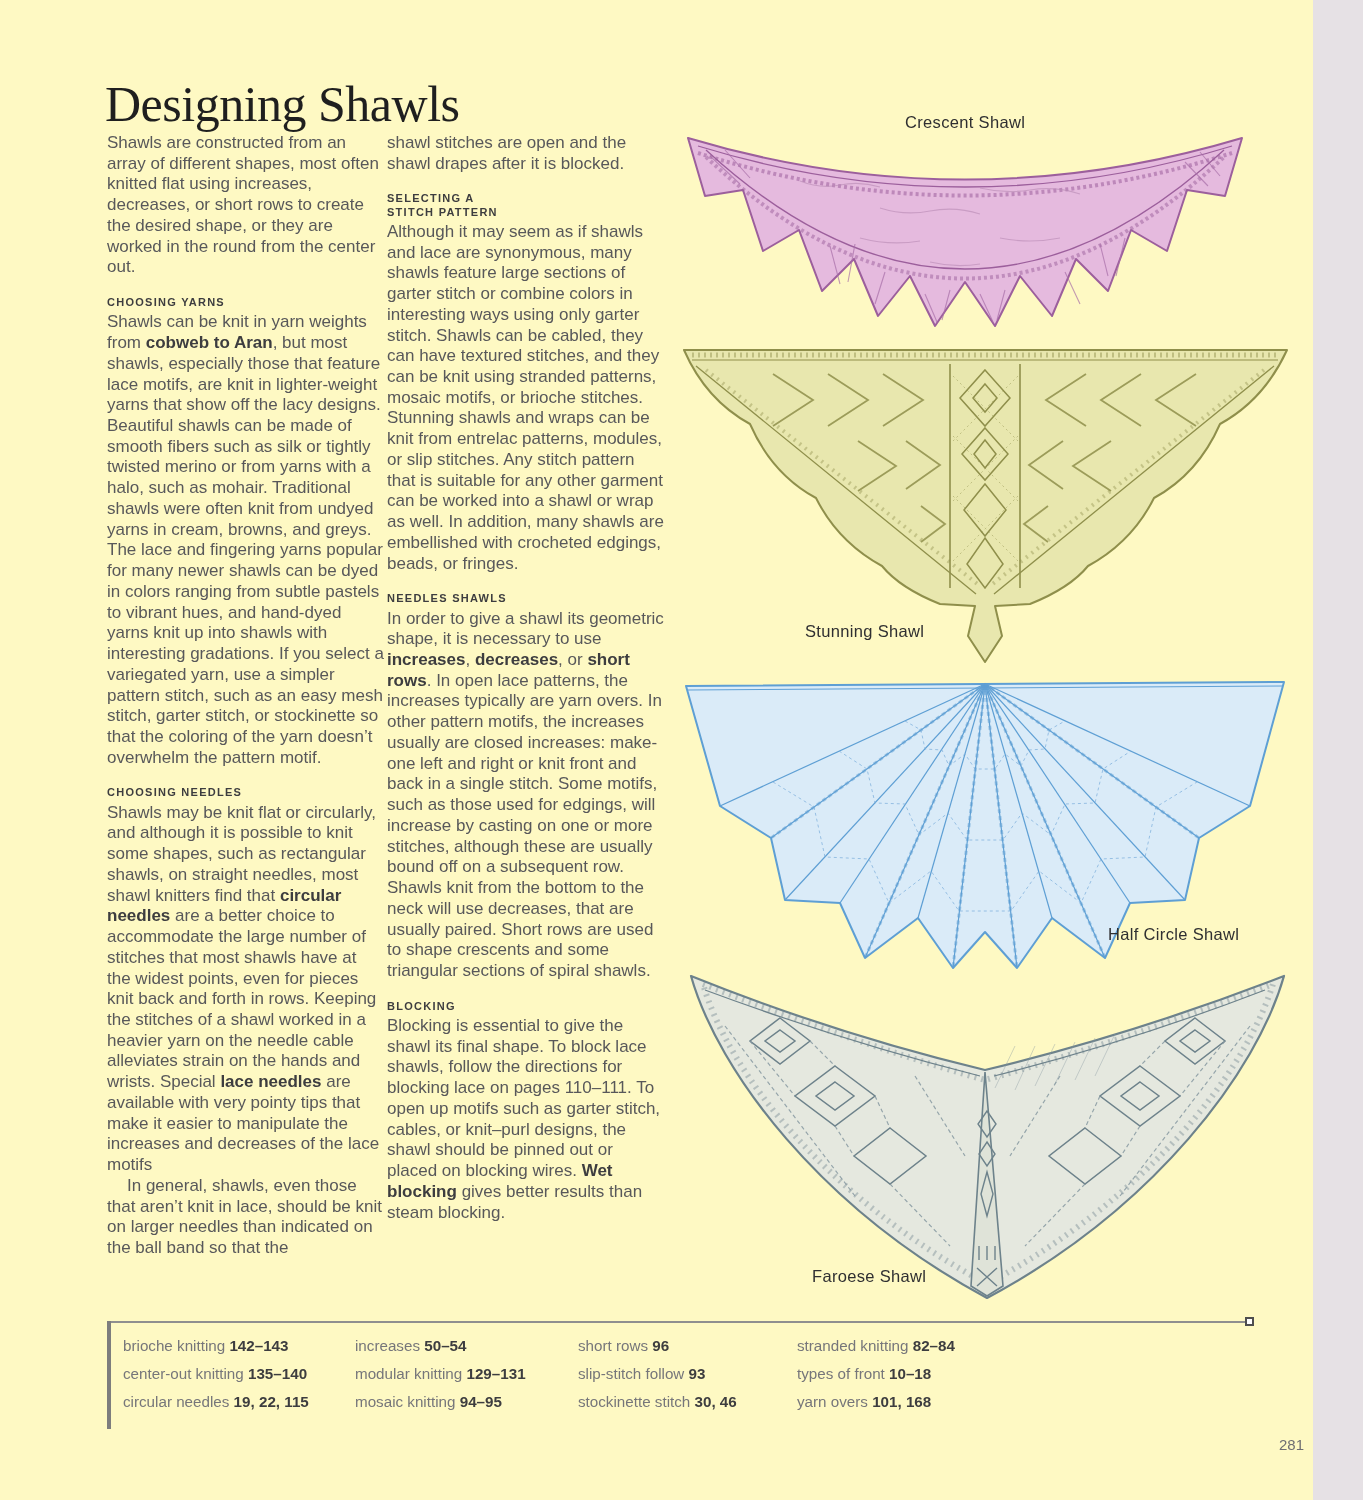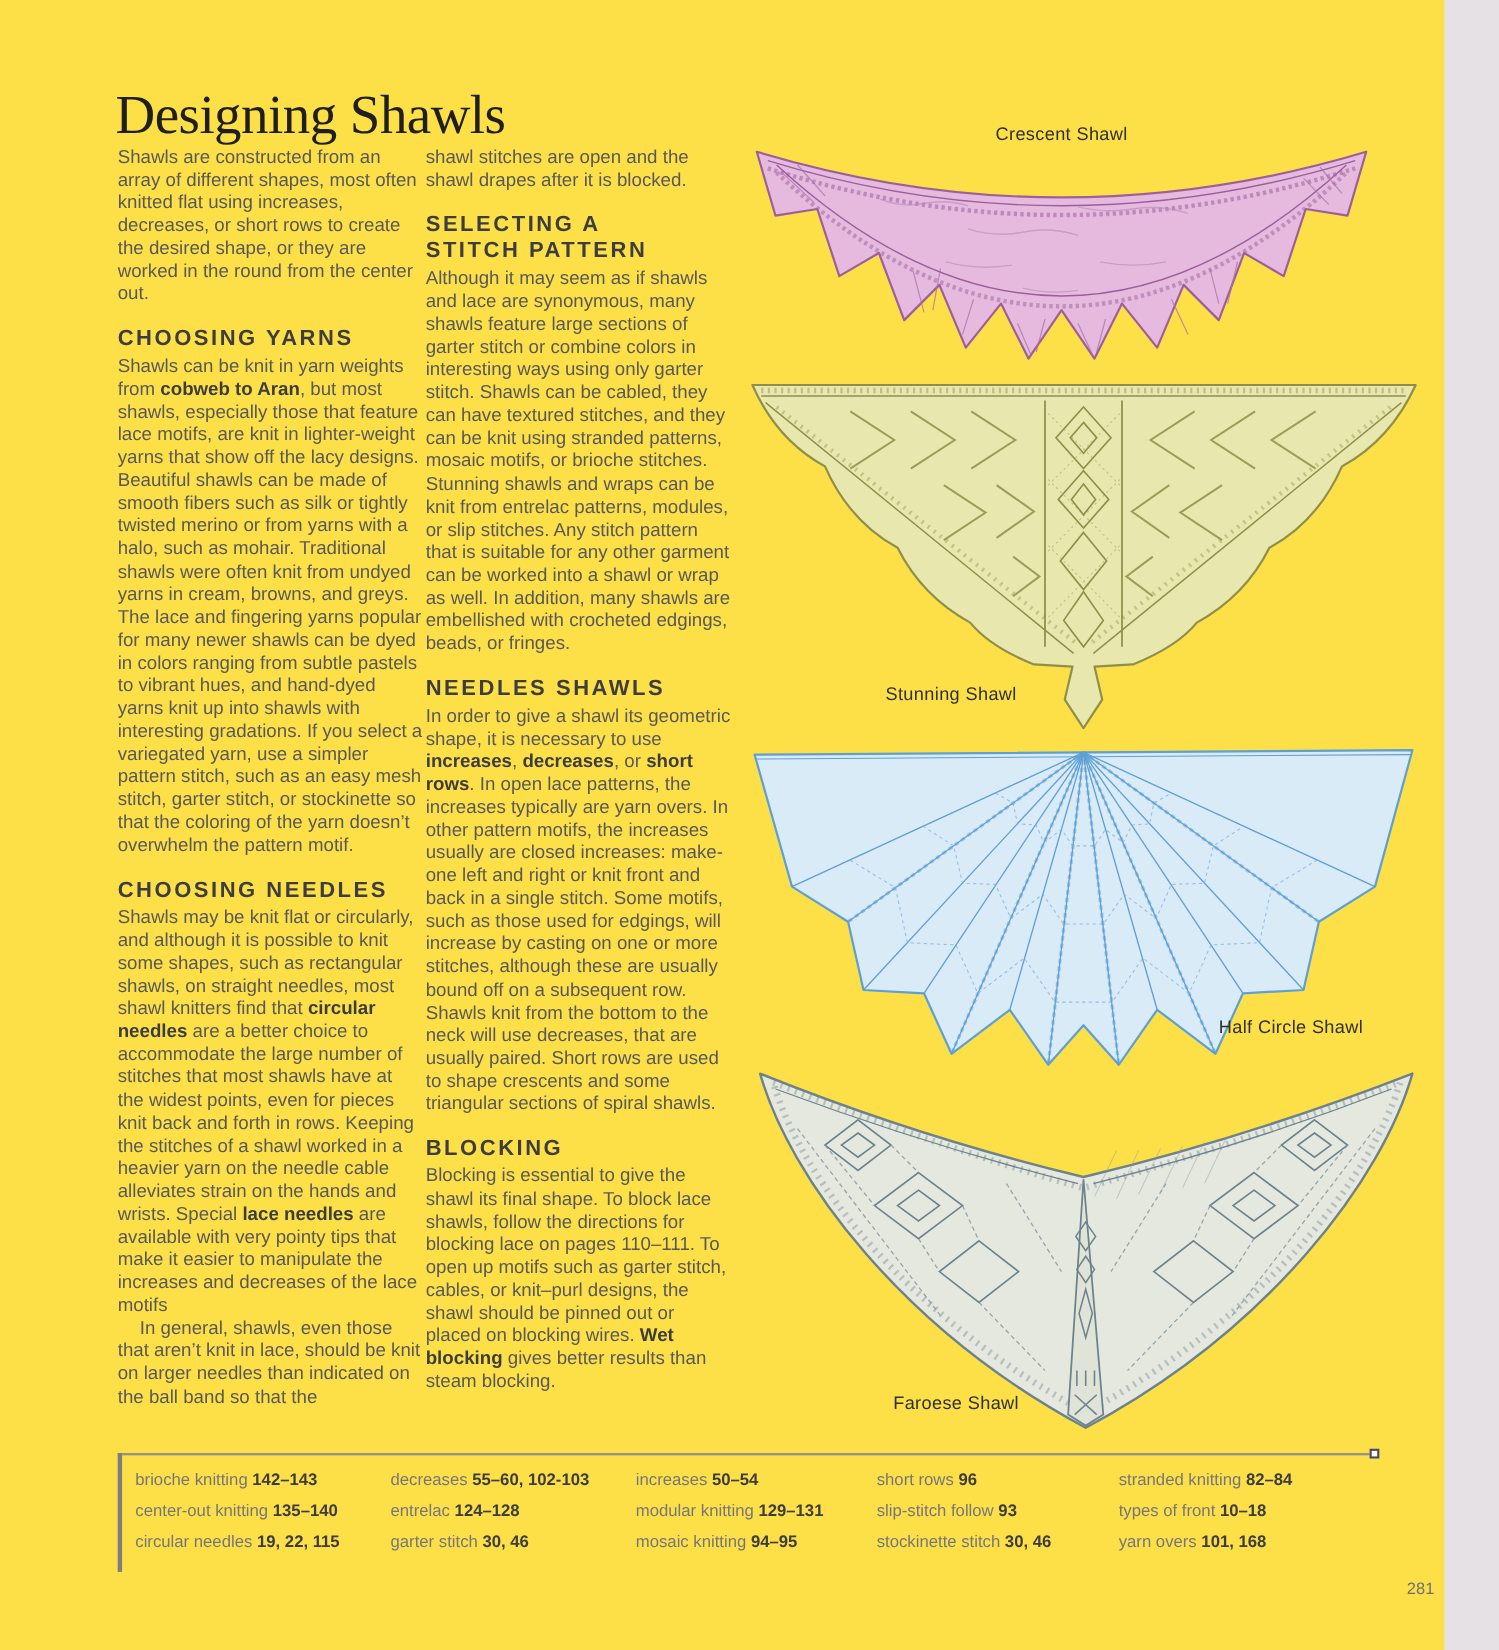--- a/index.html
+++ b/index.html
@@ -1,32 +1,32 @@
 <!DOCTYPE html>
 <html><head>
 <meta charset="utf-8">
 <style>
   * { margin:0; padding:0; box-sizing:border-box; }
   html,body { background:#ffffff; }
   .page {
-    position:relative; width:1363px; height:1500px; background:#fde047;
+    position:relative; width:1363px; height:1500px; background:#fef9c3;
     font-family:"Liberation Sans", sans-serif; overflow:hidden;
   }
   .edge-strip { position:absolute; right:0; top:0; width:50px; height:1500px; background:#e6e1e5; }
   .title {
     position:absolute; left:105px; top:75px;
     font-family:"Liberation Serif", serif; font-weight:400;
     font-size:50px; color:#1f1f1f; letter-spacing:-0.5px; white-space:nowrap;
   }
   .col { position:absolute; top:133px; width:277px; font-size:17px; line-height:1.22; color:#58585a; }
   .col1 { left:107px; }
   .col2 { left:387px; }
   .col p { margin:0 0 0 0; }
   .col h3 {
-    margin:18px 0 3px 0; font-size:20px; font-weight:bold; color:#3d3d3f;
+    margin:18px 0 3px 0; font-size:11px; font-weight:bold; color:#3d3d3f;
     letter-spacing:0.115em; white-space:pre-line; line-height:1.2;
   }
   .col p span.bold, .idx b { font-weight:bold; color:#3d3d3f; }
   .p-indent { text-indent:20px; }
   .shawl-label {
     position:absolute; font-size:16.5px; color:#2f2f31; letter-spacing:0.02em; white-space:nowrap;
   }
   .illus { position:absolute; }
   .footer-line { position:absolute; left:107px; top:1321px; width:1140px; height:2px; background:#8f8f8f; }
   .footer-line-square { position:absolute; left:1245px; top:1317px; width:9px; height:9px; border:2px solid #4e4e4e; background:#ffffff; }
@@ -226,25 +226,20 @@
   <div class="footer-line-square"></div>
   <div class="footer-bar"></div>
 
   <div class="idx">
     <div class="idx-col">
       <div class="idx-item"><span>brioche knitting</span> <b>142–143</b></div>
       <div class="idx-item"><span>center-out knitting</span> <b>135–140</b></div>
       <div class="idx-item"><span>circular needles</span> <b>19, 22, 115</b></div>
     </div>
     <div class="idx-col">
-      <div class="idx-item"><span>decreases</span> <b>55–60, 102-103</b></div>
-      <div class="idx-item"><span>entrelac</span> <b>124–128</b></div>
-      <div class="idx-item"><span>garter stitch</span> <b>30, 46</b></div>
-    </div>
-    <div class="idx-col">
       <div class="idx-item"><span>increases</span> <b>50–54</b></div>
       <div class="idx-item"><span>modular knitting</span> <b>129–131</b></div>
       <div class="idx-item"><span>mosaic knitting</span> <b>94–95</b></div>
     </div>
     <div class="idx-col">
       <div class="idx-item"><span>short rows</span> <b>96</b></div>
       <div class="idx-item"><span>slip-stitch follow</span> <b>93</b></div>
       <div class="idx-item"><span>stockinette stitch</span> <b>30, 46</b></div>
     </div>
     <div class="idx-col">

